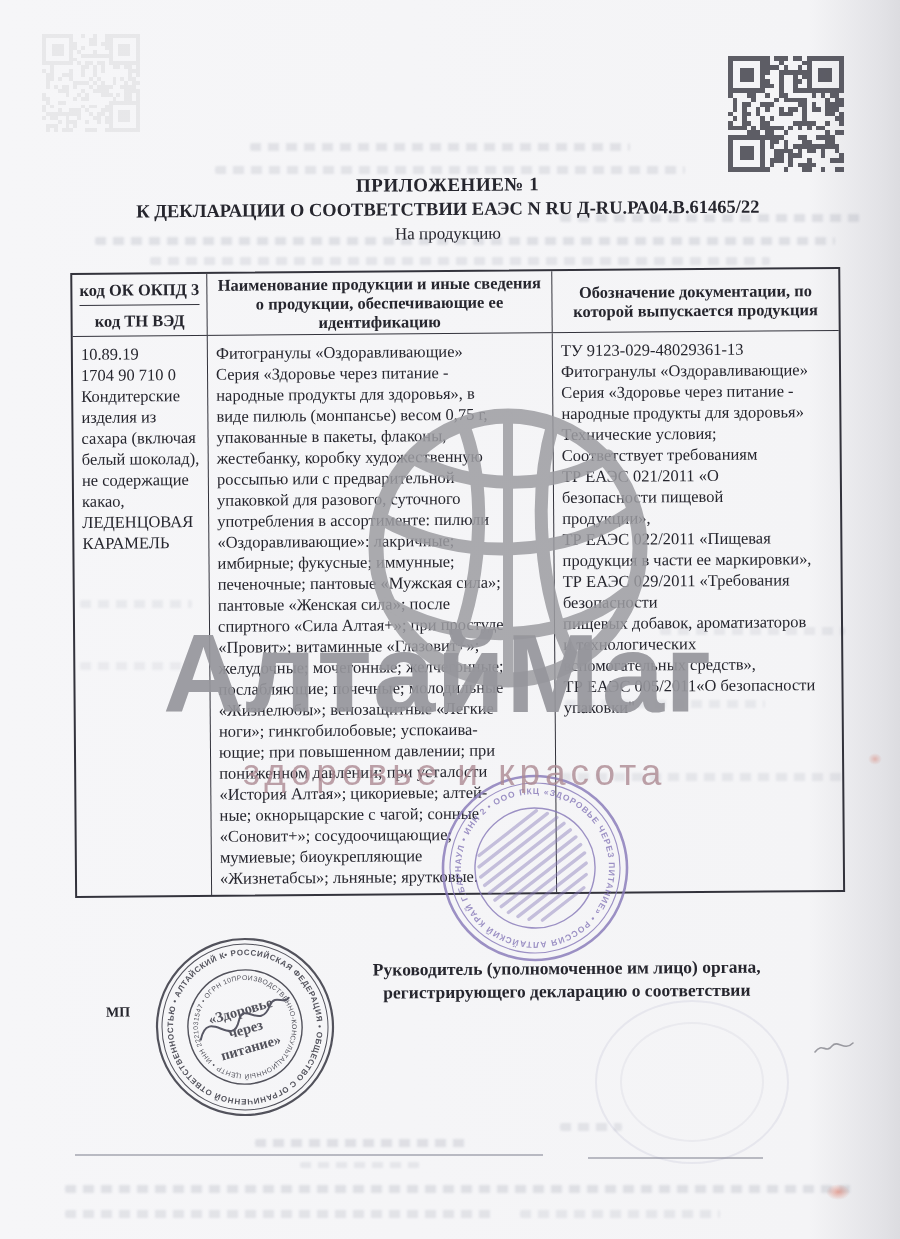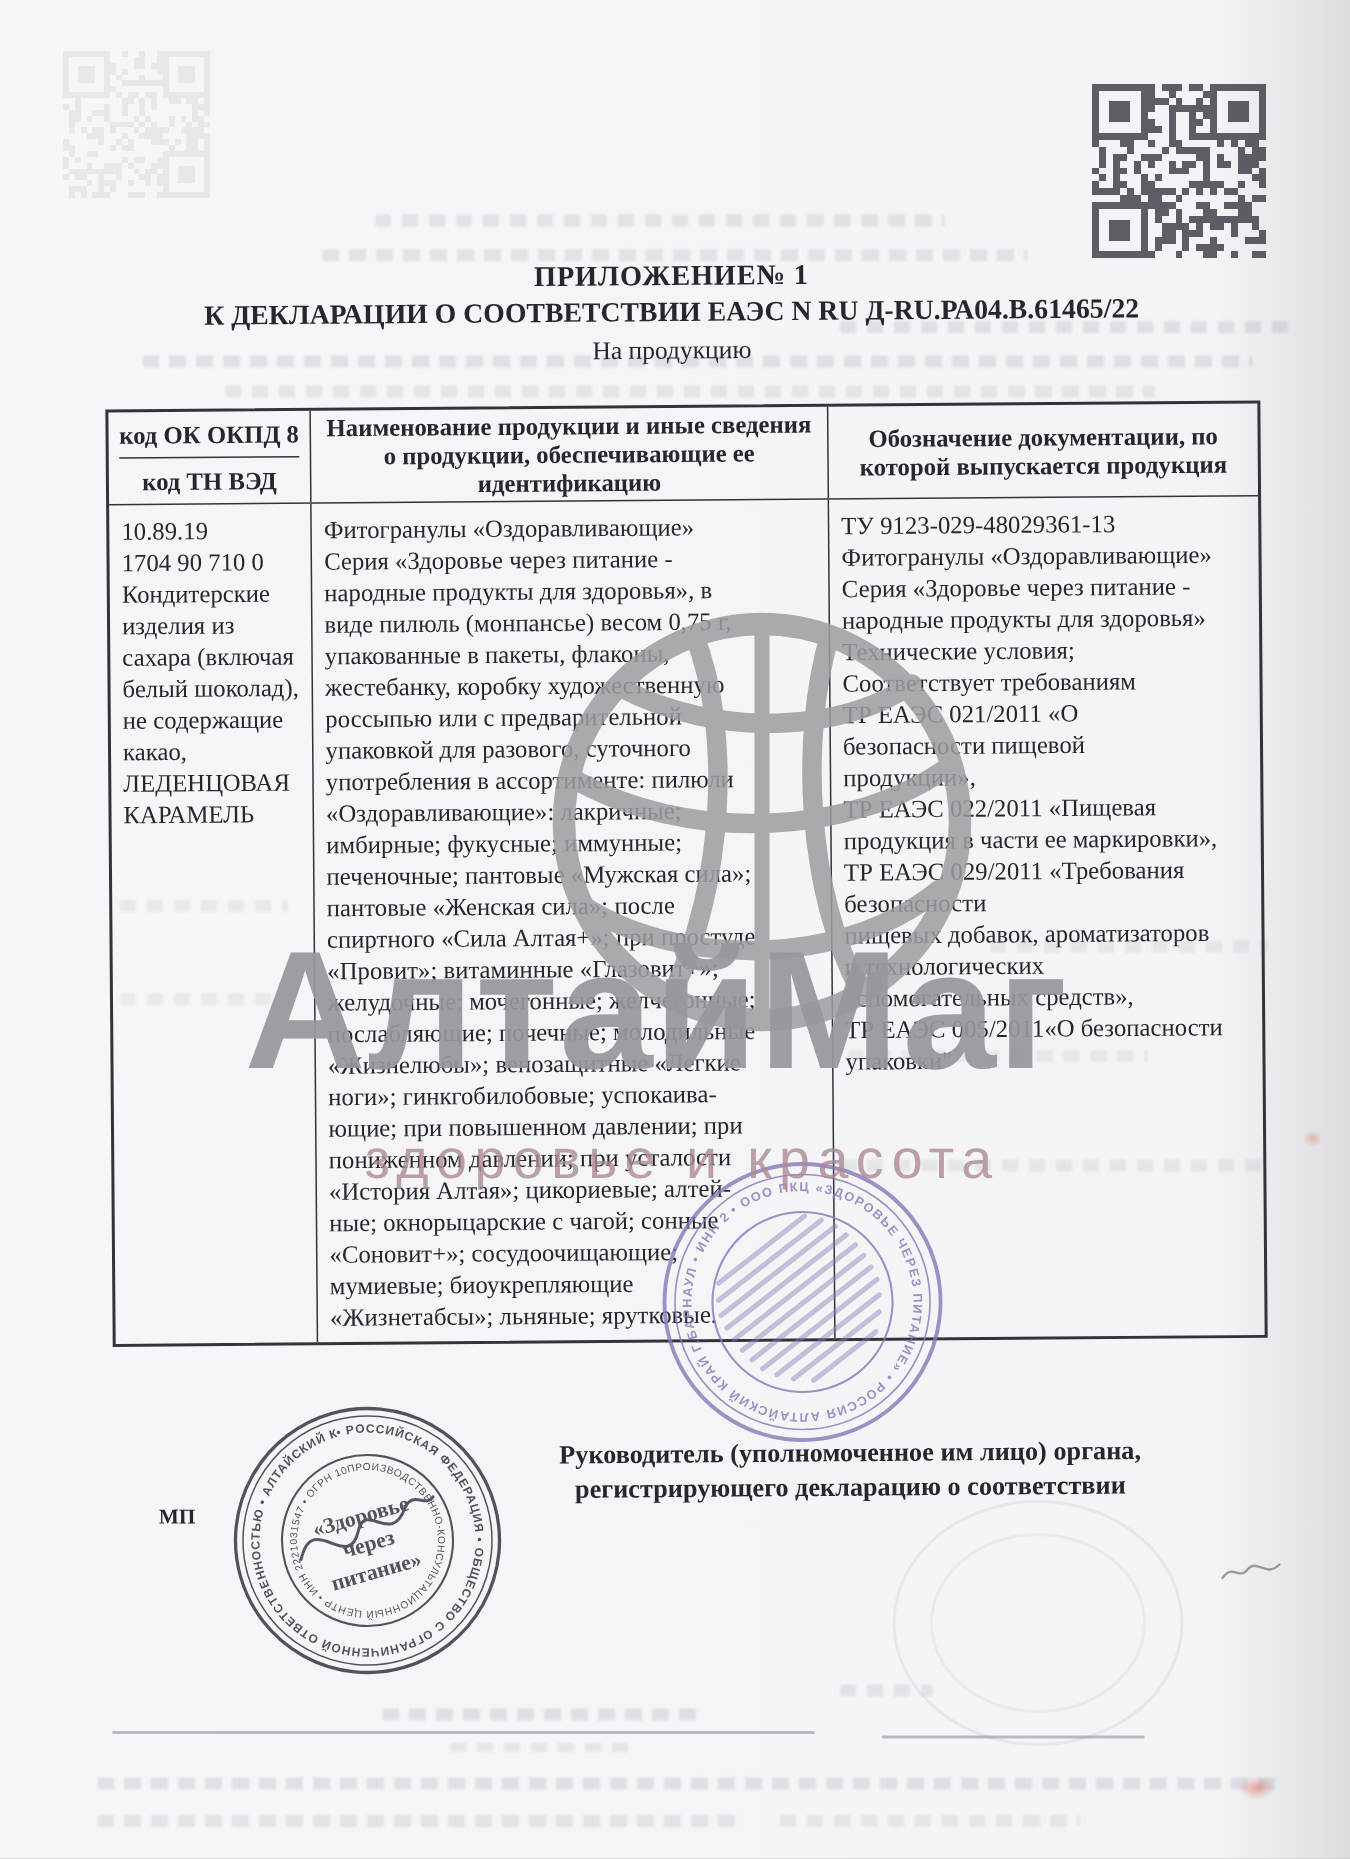--- a/index.html
+++ b/index.html
@@ -273,21 +273,21 @@
 
     <div class="title-block">
       <div class="title-l1">ПРИЛОЖЕНИЕ№ 1</div>
       <div class="title-l2">К ДЕКЛАРАЦИИ О СООТВЕТСТВИИ ЕАЭС N RU Д-RU.РА04.В.61465/22</div>
       <div class="title-l3">На продукцию</div>
     </div>
 
     <div class="doc-table">
       <div class="thead">
         <div class="hc hc-split br">
-          <div>код ОК ОКПД 8</div>
+          <div>код ОК ОКПД 3</div>
           <div>код ТН ВЭД</div>
         </div>
         <div class="hc br">Наименование продукции и иные сведения о продукции, обеспечивающие ее идентификацию</div>
         <div class="hc">Обозначение документации, по которой выпускается продукция</div>
       </div>
       <div class="tbody">
         <div class="bc br ws">10.89.19
 1704 90 710 0
 Кондитерские
 изделия из

